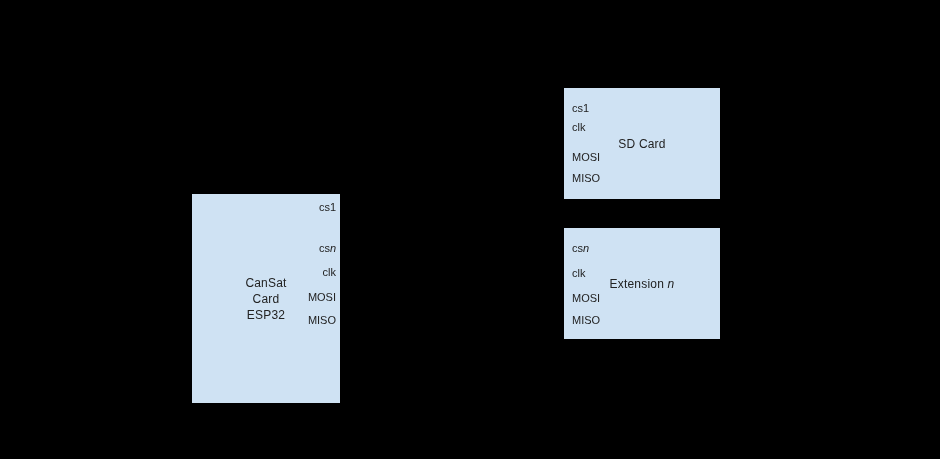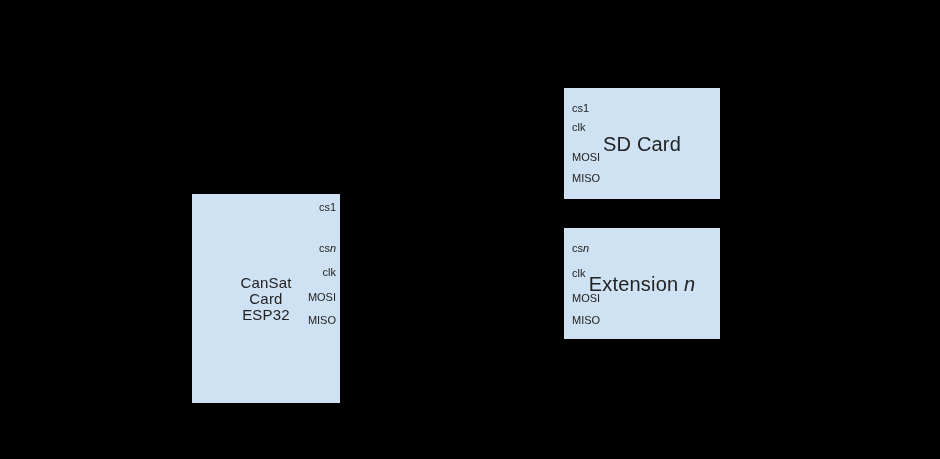--- a/index.html
+++ b/index.html
@@ -18,27 +18,27 @@
     height: 459px;
     background: #000000;
   }
   .block {
     position: absolute;
     display: flex;
     align-items: center;
     justify-content: center;
   }
   .block-title {
-    font-size: 15px;
+    font-size: 12px;
     line-height: 16px;
     text-align: center;
     letter-spacing: 0.2px;
   }
   .block-title.single {
-    font-size: 20px;
+    font-size: 12px;
     line-height: 18px;
   }
   .title-line { display: block; }
   .pin {
     position: absolute;
     font-size: 11px;
     line-height: 14px;
     white-space: nowrap;
   }
   .pin.align-right { text-align: right; }

